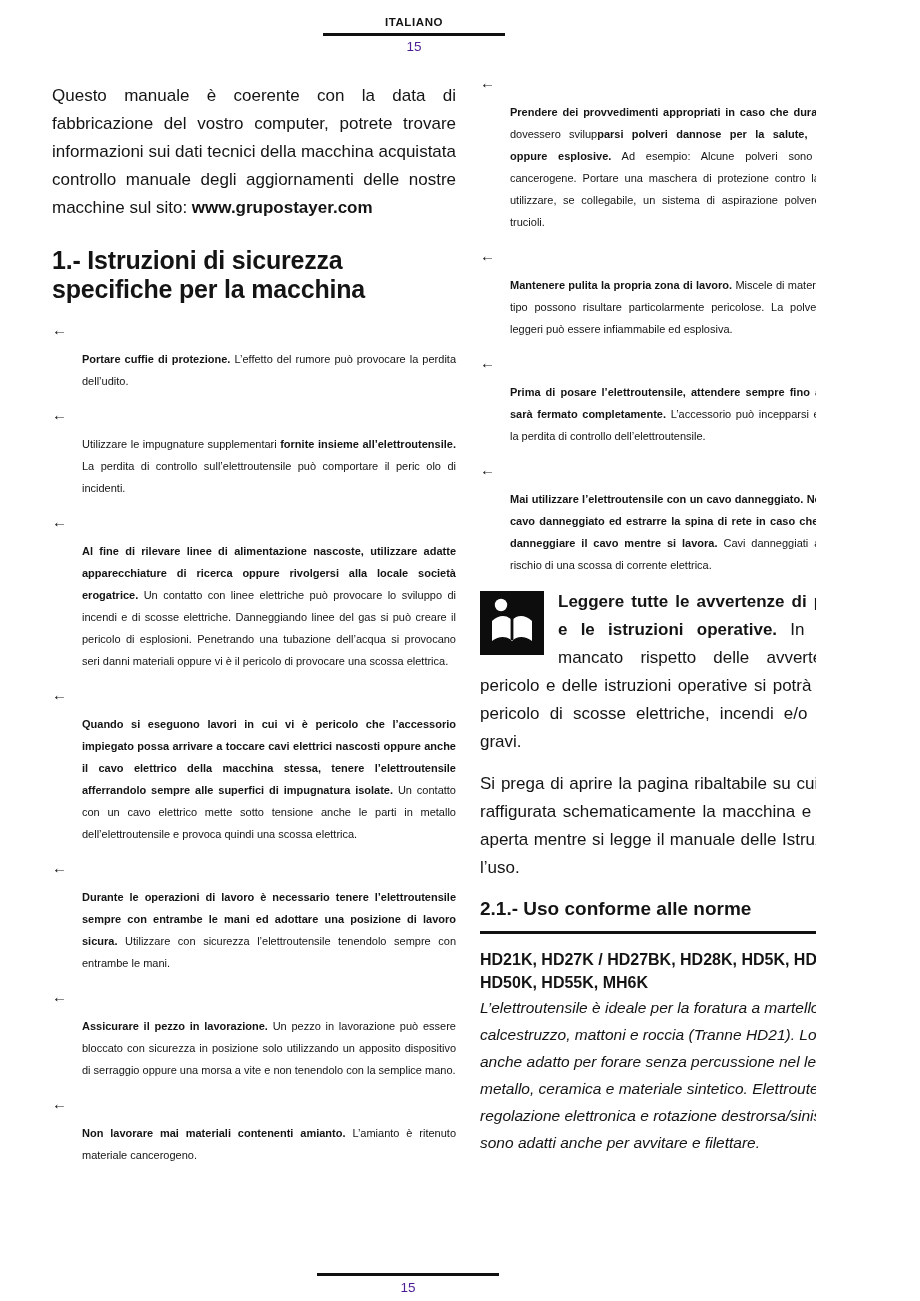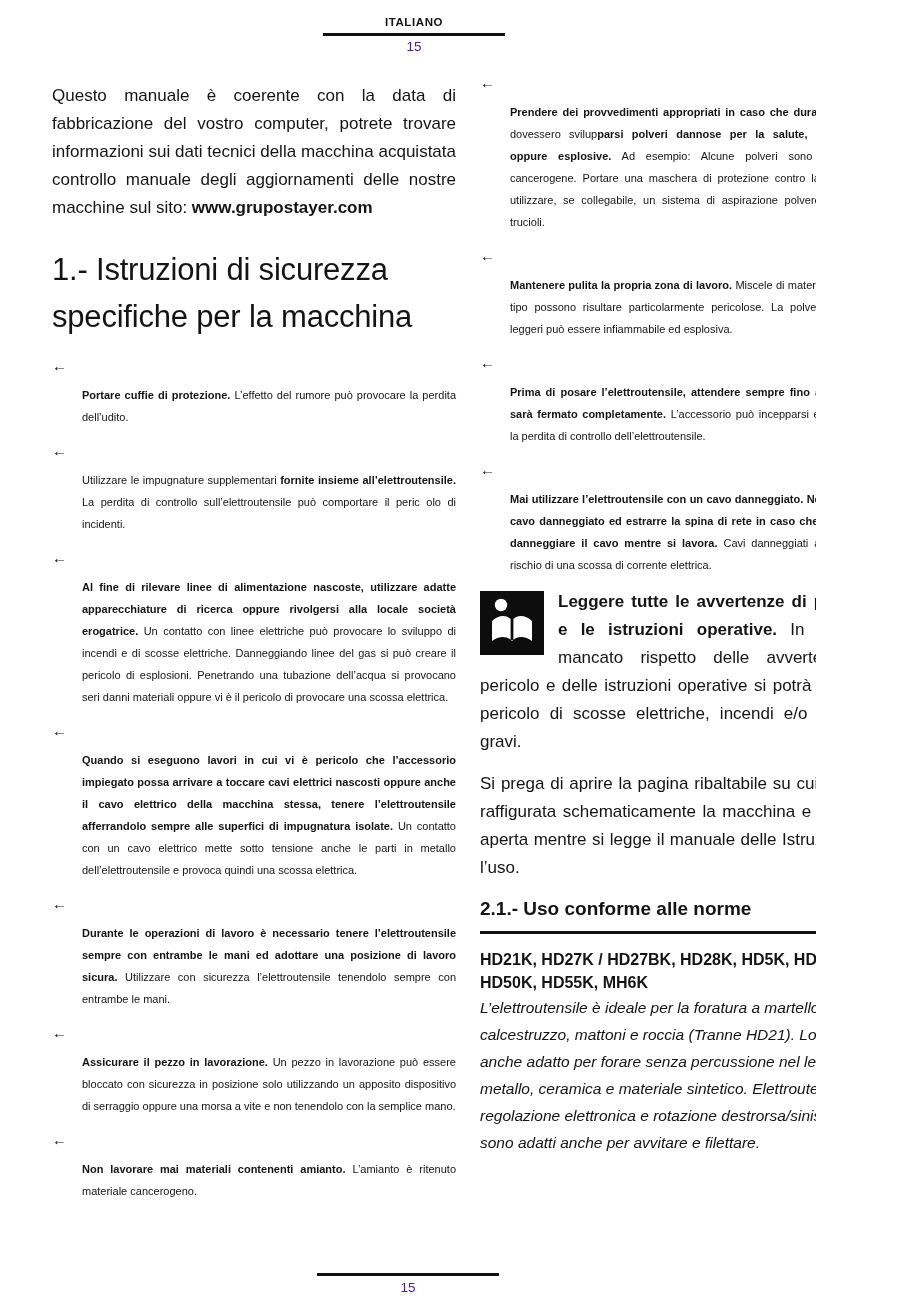--- a/index.html
+++ b/index.html
@@ -27,21 +27,21 @@
   
   .cols { display:flex; gap:24px; margin-top:18px; }
   .col-left  { width:404px; flex:0 0 404px; }
   .col-right { width:400px; flex:0 0 400px; }
   
   .body { font-size:17px; line-height:28px; }
   .just { text-align:justify; }
   b { font-weight:bold; }
   .intro { margin-top:10px; margin-bottom:4px; }
   h1 {
-    font-size:31px; line-height:47px; font-weight:normal;
+    font-size:25px; line-height:29px; font-weight:bold;
     letter-spacing:-0.2px;
     margin:24px 0 15px 0;
   }
   h1.sec2 { margin:16px 0 13px 0; }
   
   .bullet { display:flex; margin-bottom:12px; }
   .arrow { flex:0 0 30px; width:30px; font-size:15px; line-height:22px; color:#141414; }
   .btext { flex:1; font-size:11px; line-height:22px; text-align:justify;margin-top:29px; }
   
   .warning { font-size:15.5px; line-height:22px; text-align:justify; margin-bottom:14px; }

